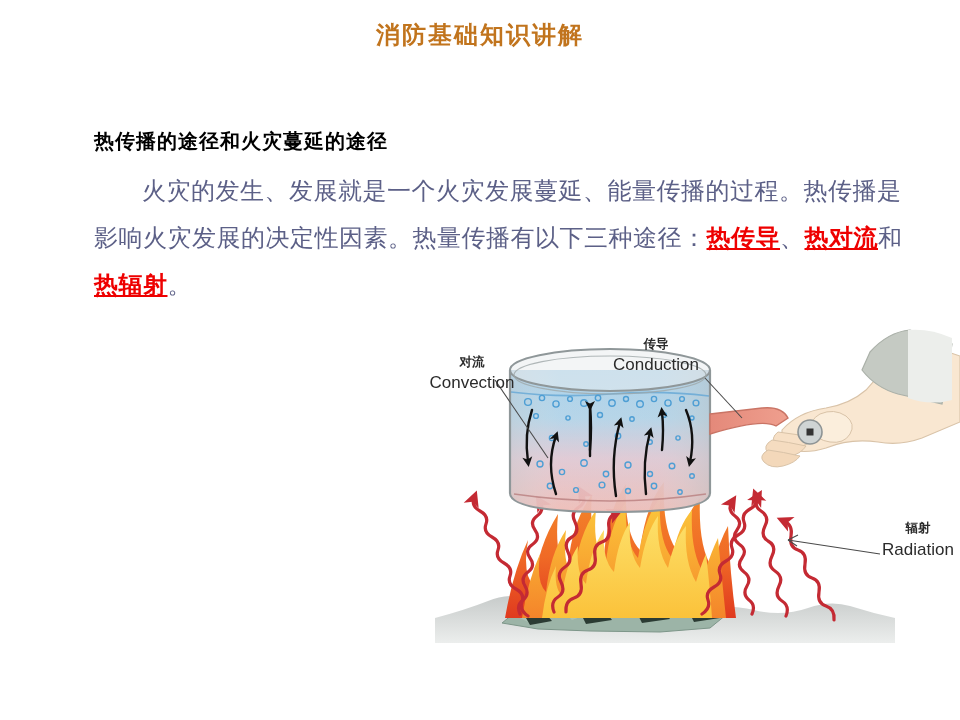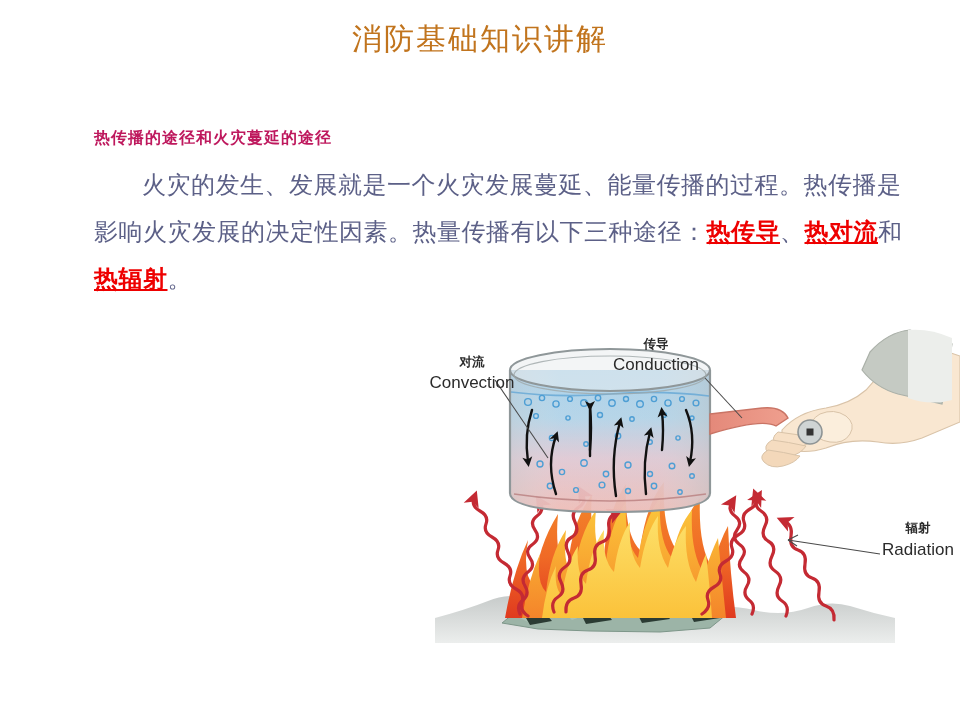--- a/index.html
+++ b/index.html
@@ -15,38 +15,38 @@
     font-family: "DejaVu Sans", "Liberation Sans", sans-serif;
   }
 
   
   .slide-title {
     position: absolute;
     top: 20px;
     left: 0;
     width: 960px;
     text-align: center;
-    font-size: 30px;
-    font-weight: normal;
+    font-size: 24px;
+    font-weight: bold;
     color: #c1741d;
     letter-spacing: 2px;
     line-height: 1.25;
   }
 
   
   .body-block {
     position: absolute;
     top: 126px;
     left: 94px;
     width: 820px;
   }
   .subhead {
-    font-size: 16px;
+    font-size: 20px;
     font-weight: bold;
-    color: #be185d;
+    color: #000000;
     line-height: 1.5;
     letter-spacing: 1px;
     margin-bottom: 12px;
   }
   .para {
     font-size: 24px;
     color: #5c6087;
     line-height: 1.95;
     letter-spacing: 0.5px;
     text-indent: 2em;

